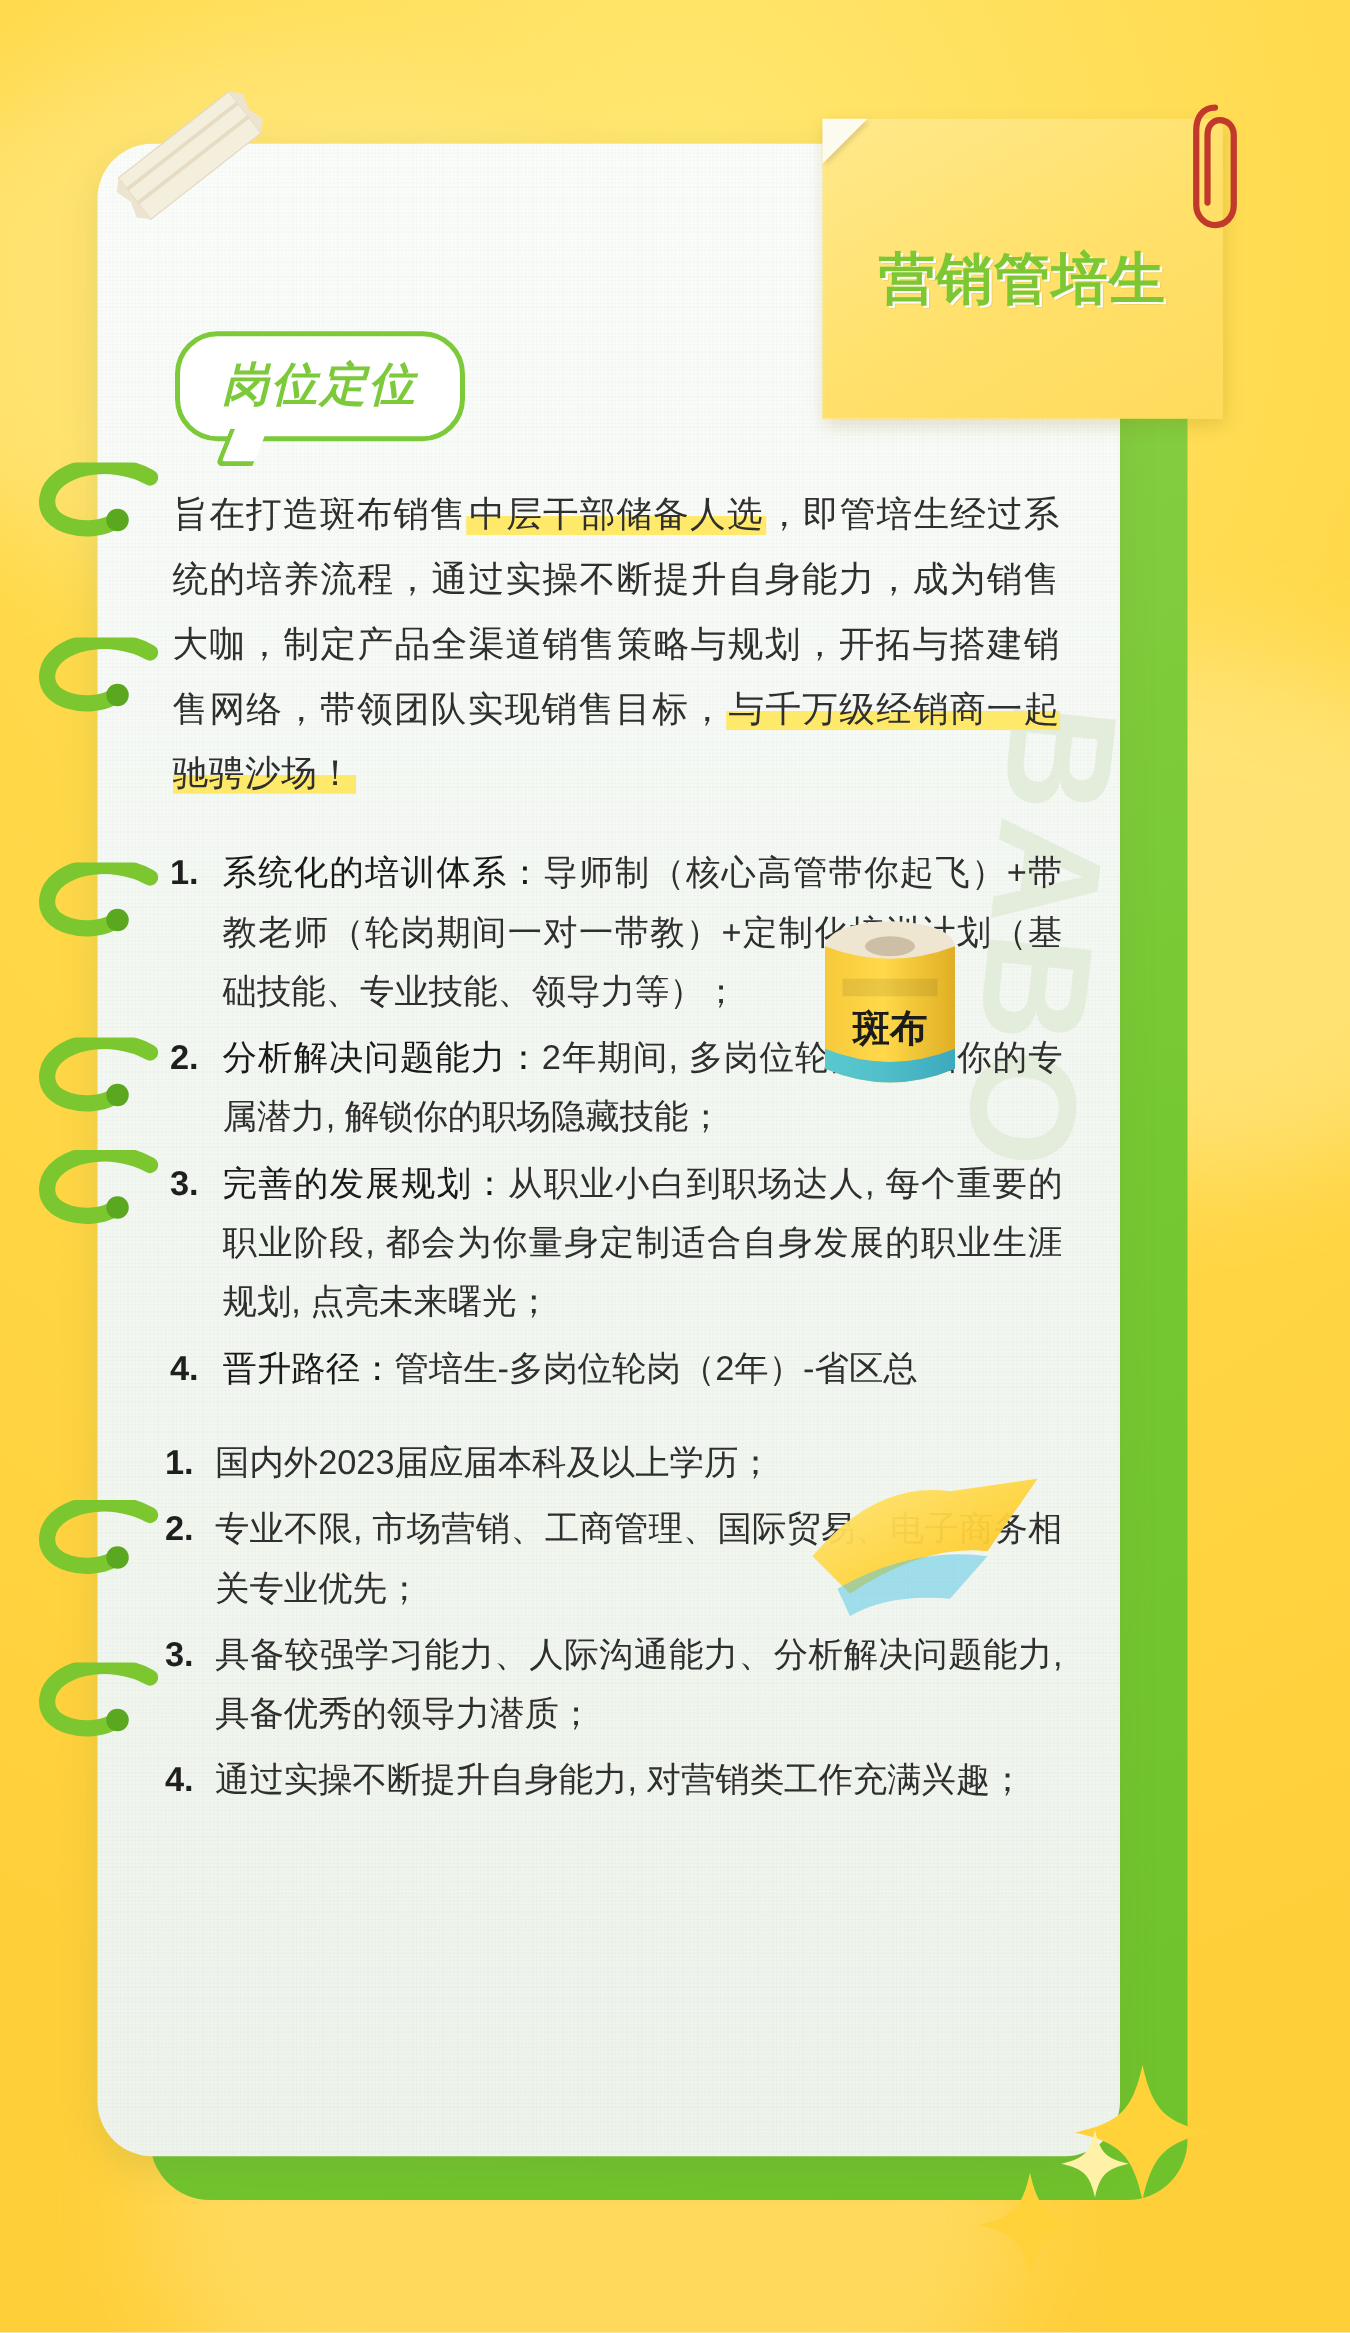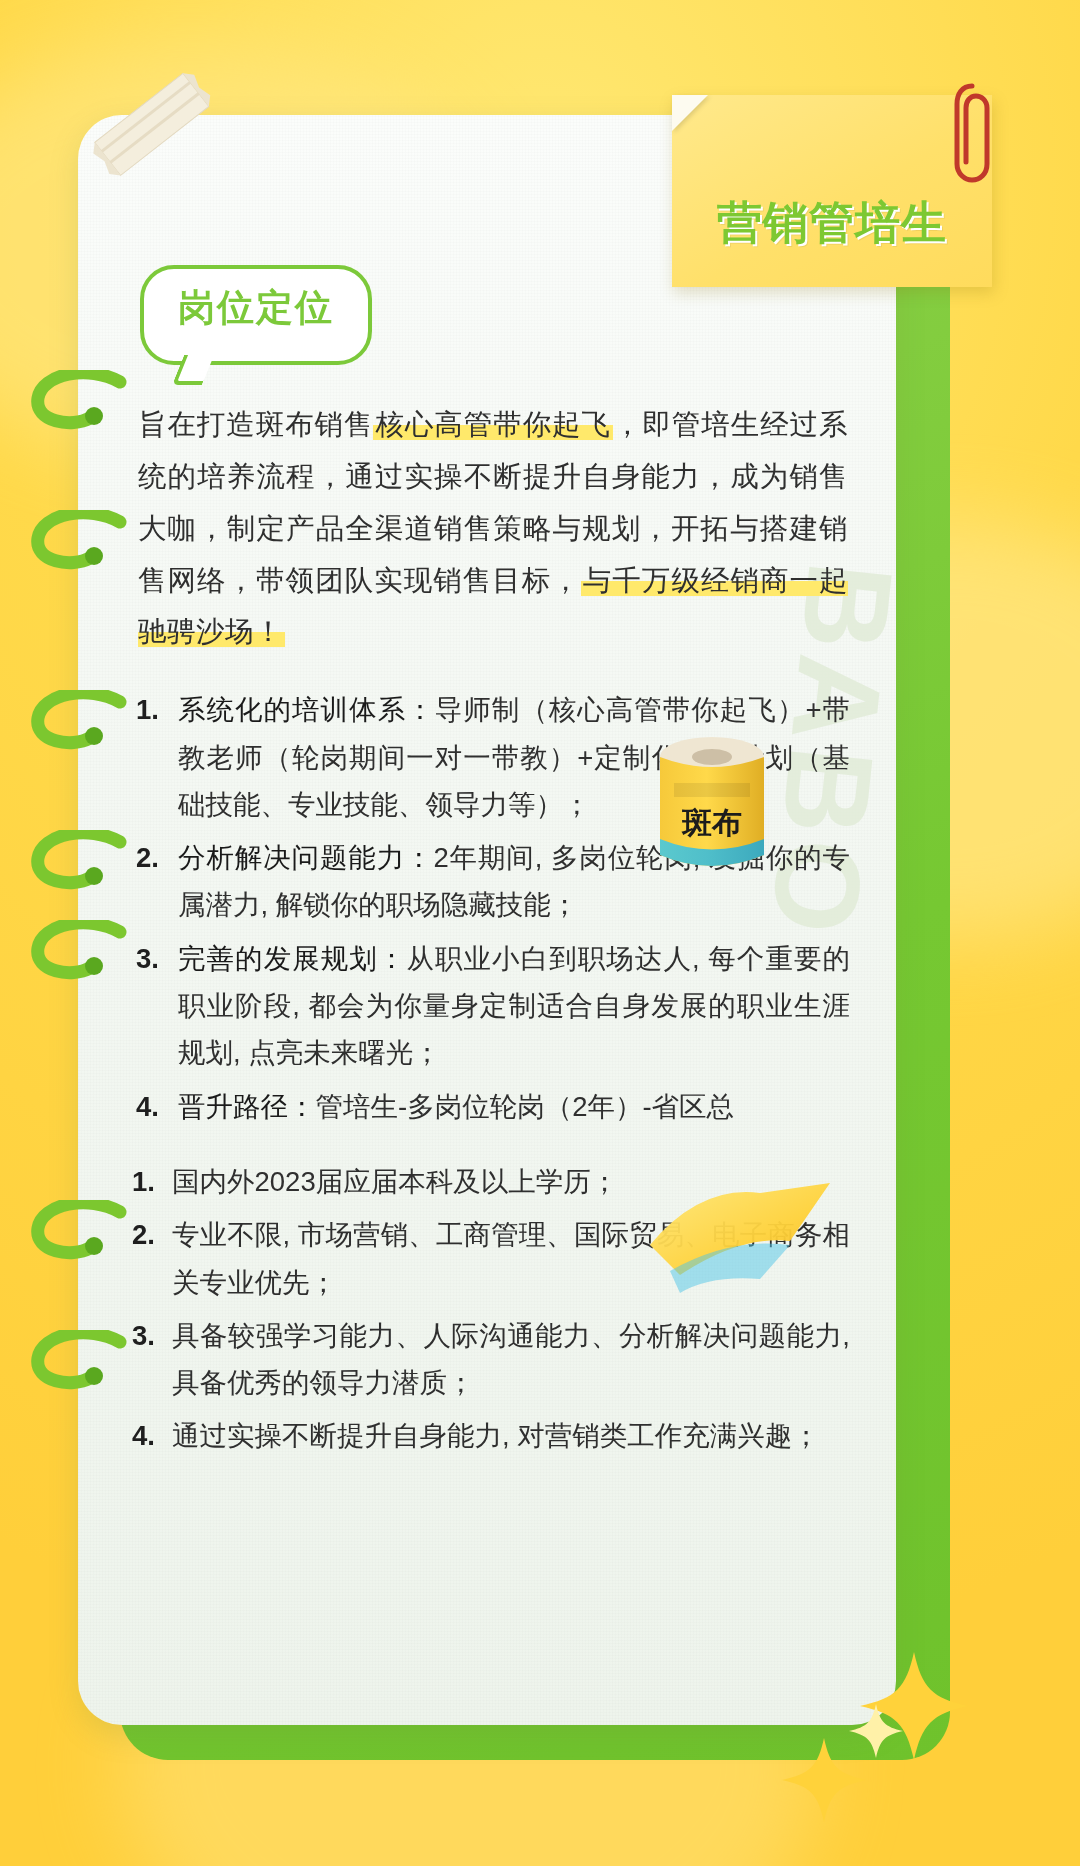--- a/index.html
+++ b/index.html
@@ -89,24 +89,24 @@
     left: 86px;
     top: 70px;
     width: 130px;
     height: 110px;
     z-index: 8;
   }
 
   
   .sticky {
     position: absolute;
-    right: 88px;
+    right: 102px;
     top: 95px;
     width: 320px;
-    height: 192px;
+    height: 240px;
     background: linear-gradient(150deg, #ffe98c 0%, #ffe06a 55%, #ffdb5c 100%);
     box-shadow: 2px 6px 14px rgba(140,120,20,.22);
     z-index: 9;
     margin-left: 31px;
   }
   .sticky::after { 
     content: "";
     position: absolute;
     left: 0; top: 0;
     border-width: 36px 36px 0 0;
@@ -131,25 +131,26 @@
     top: 78px;
     width: 40px;
     height: 110px;
     z-index: 12;
   }
 
   
   .bubble {
     position: relative;
     display: inline-block;
-    padding: 14px 34px 28px;
+    padding: 14px 34px 16px;
     border: 4px solid #7cc93a;
     border-radius: 34px;
     background: #ffffff;
     margin-left: 62px;
+    font-style: italic;
   }
   .bubble span {
     font-size: 37px;
     font-weight: bold;
     color: #7cc93a;
     letter-spacing: 2px;
     text-shadow: 2px 2px 0 #ffffff;
   }
   .bubble::after {
     content: "";
@@ -251,21 +252,21 @@
   <div class="watermark">BABO</div>
 
   <div class="content">
 
     
     <div class="bubble">
       <span>岗位定位</span>
     </div>
 
     <p class="para">
-      <span>旨在打造斑布销售</span><span class="hl">核心高管带你起飞</span><span>，即管培生经过系统的培养流程，通过实操不断提升自身能力，成为销售大咖，制定产品全渠道销售策略与规划，开拓与搭建销售网络，带领团队实现销售目标，</span><span class="hl">与千万级经销商一起驰骋沙场！</span>
+      <span>旨在打造斑布销售</span><span class="hl">中层干部储备人选</span><span>，即管培生经过系统的培养流程，通过实操不断提升自身能力，成为销售大咖，制定产品全渠道销售策略与规划，开拓与搭建销售网络，带领团队实现销售目标，</span><span class="hl">与千万级经销商一起驰骋沙场！</span>
     </p>
 
     
 
     <ol class="list">
       <li><span class="b">系统化的培训体系：</span><span>导师制（核心高管带你起飞）+带教老师（轮岗期间一对一带教）+定制化培训计划（基础技能、专业技能、领导力等）；</span></li>
       <li><span class="b">分析解决问题能力：</span><span>2年期间, 多岗位轮岗, 发掘你的专属潜力, 解锁你的职场隐藏技能；</span></li>
       <li><span class="b">完善的发展规划：</span><span>从职业小白到职场达人, 每个重要的职业阶段, 都会为你量身定制适合自身发展的职业生涯规划, 点亮未来曙光；</span></li>
       <li><span class="b">晋升路径：</span><span>管培生-多岗位轮岗（2年）-省区总</span></li>
     </ol>

